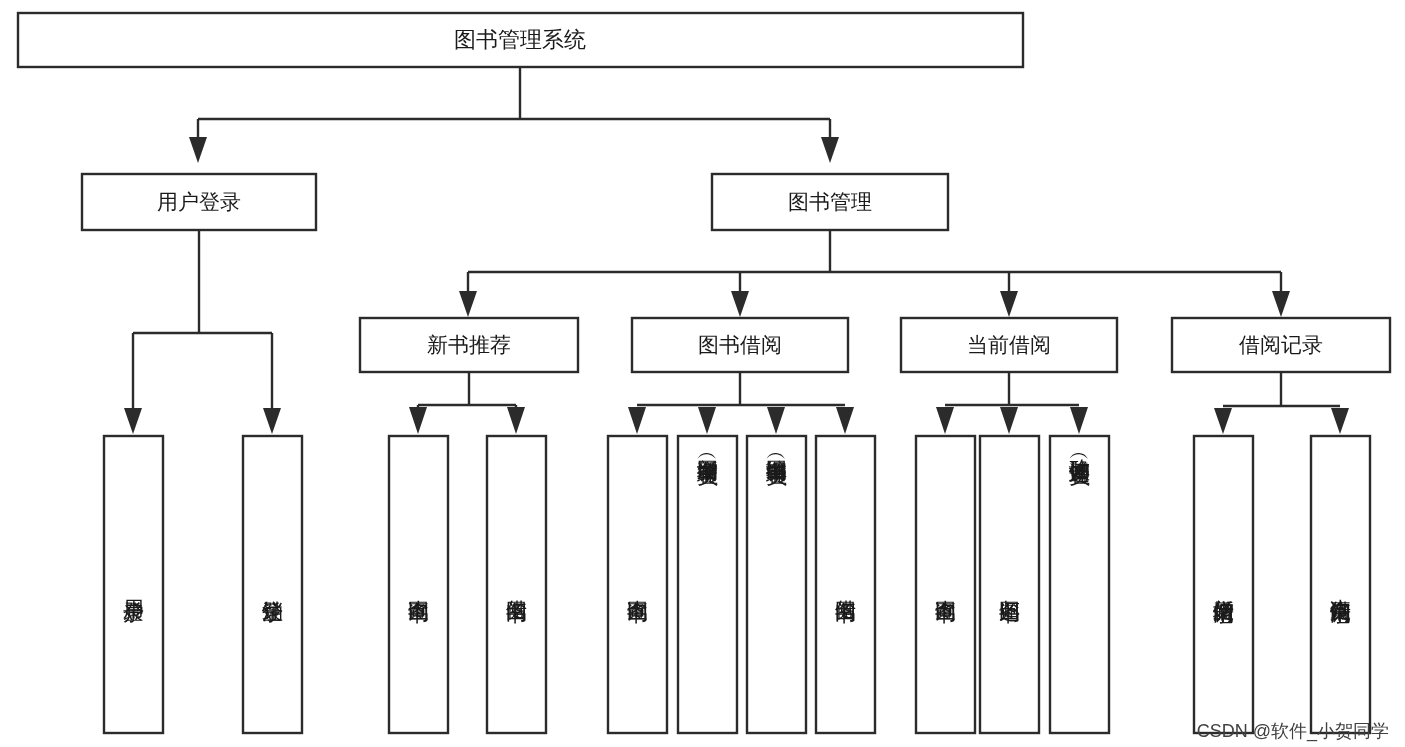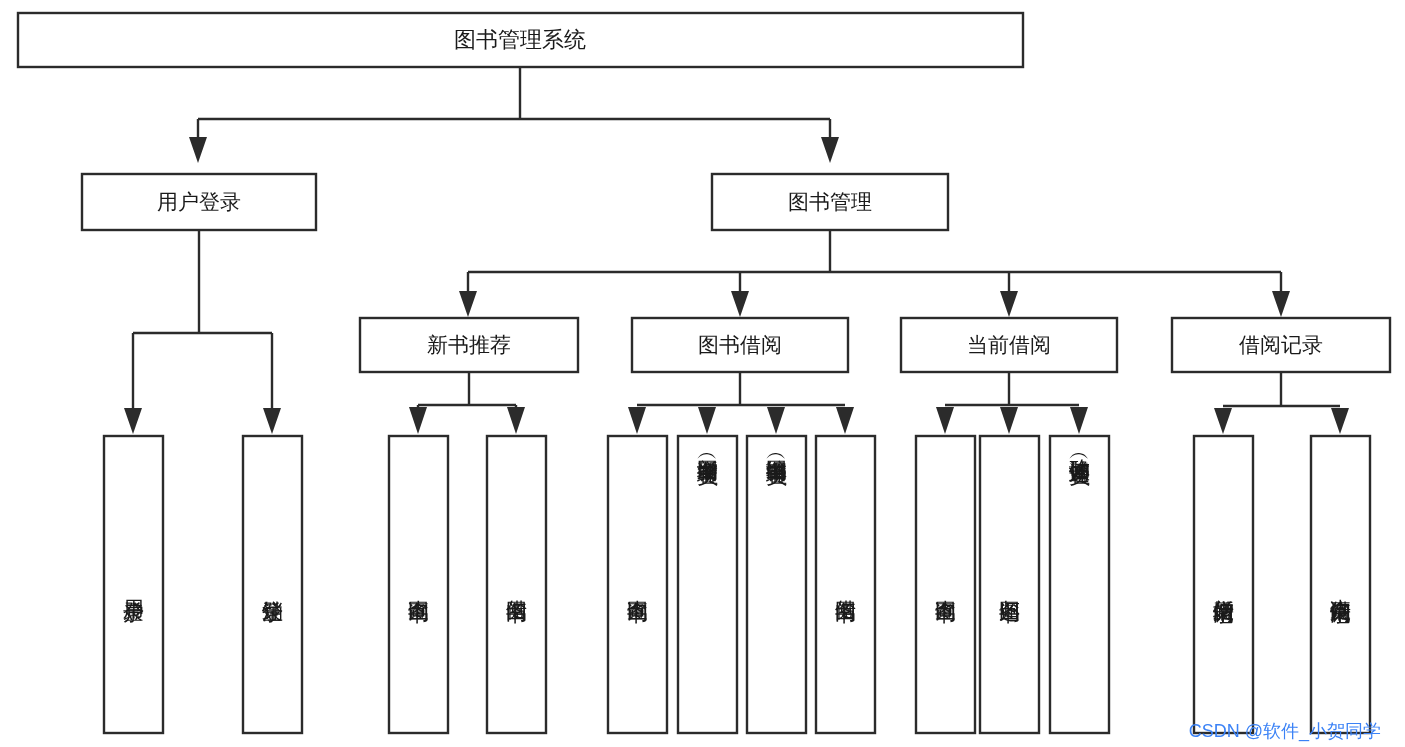--- a/index.html
+++ b/index.html
@@ -67,25 +67,25 @@
     text-orientation: upright;
     font-family: "Liberation Sans", "DejaVu Sans", sans-serif;
     font-size: 21px;
     line-height: 1.04;
     color: #1a1a1a;
     letter-spacing: 1px;
     white-space: nowrap;
   }
   .watermark {
     position: absolute;
-    right: 24px;
+    right: 16px;
     bottom: 4px;
     font-family: "Liberation Sans", "DejaVu Sans", sans-serif;
     font-size: 18px;
-    color: #3b82f6;
+    color: #404040;
     white-space: nowrap;
     user-select: none;
   }
 </style>
 </head>
 <body>
 
 <div id="diagram-root">
 
   <svg class="diagram-canvas" viewBox="0 0 1405 747" xmlns="http://www.w3.org/2000/svg">

